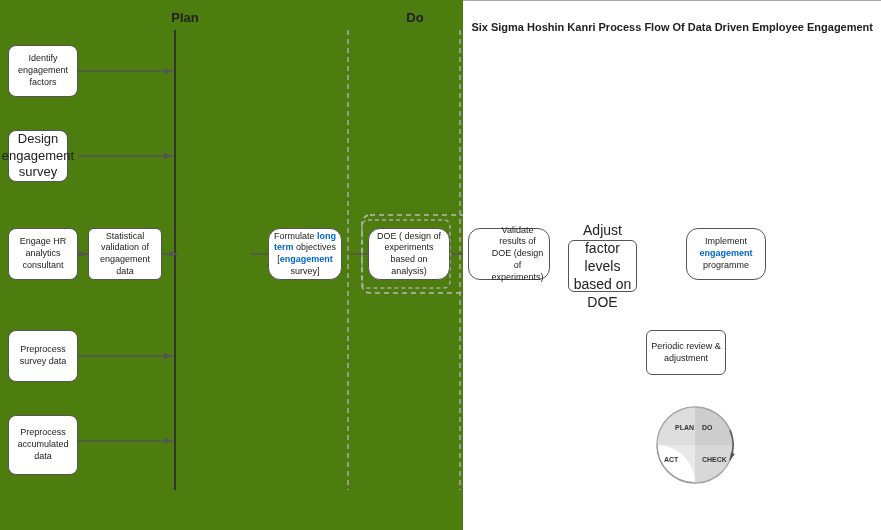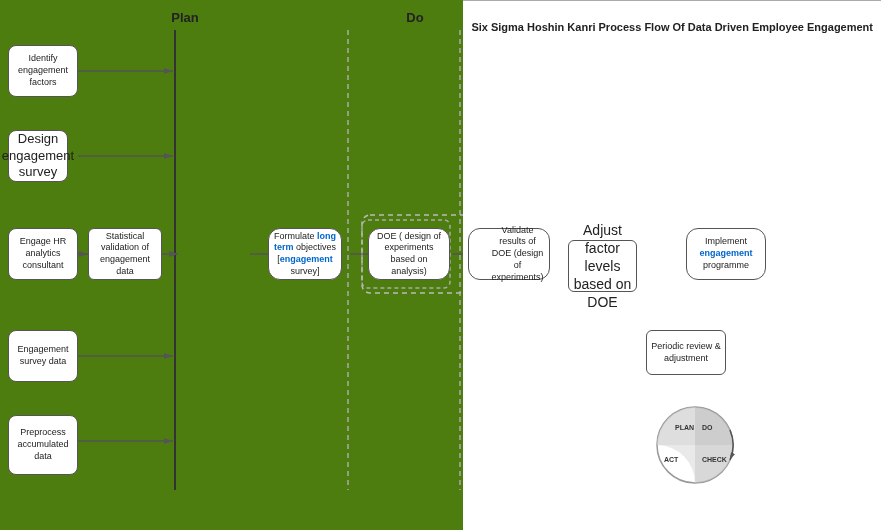--- a/index.html
+++ b/index.html
@@ -131,21 +131,21 @@
     <div class="box left-box" style="top:45px;left:8px;width:70px;height:52px;font-size:9px;">
       <span>Identify engagement factors</span>
     </div>
     <div class="box left-box" style="top:130px;left:8px;width:60px;height:52px;font-size:13px;">
       <span>Design engagement survey</span>
     </div>
     <div class="box left-box" style="top:228px;left:8px;width:70px;height:52px;font-size:9px;">
       <span>Engage HR analytics consultant</span>
     </div>
     <div class="box left-box" style="top:330px;left:8px;width:70px;height:52px;font-size:9px;">
-      <span>Engagement survey data</span>
+      <span>Preprocess survey data</span>
     </div>
     <div class="box left-box" style="top:415px;left:8px;width:70px;height:60px;font-size:9px;">
       <span>Preprocess accumulated data</span>
     </div>
 
     <div class="box" style="top:228px;left:88px;width:74px;height:52px;font-size:9px;">
       <span>Statistical validation of engagement data</span>
     </div>
     <div class="box rounded" style="top:228px;left:268px;width:74px;height:52px;font-size:9px;">
       <span>Formulate <span class="highlight">long term</span> objectives [<span class="highlight">engagement</span> survey]</span>

